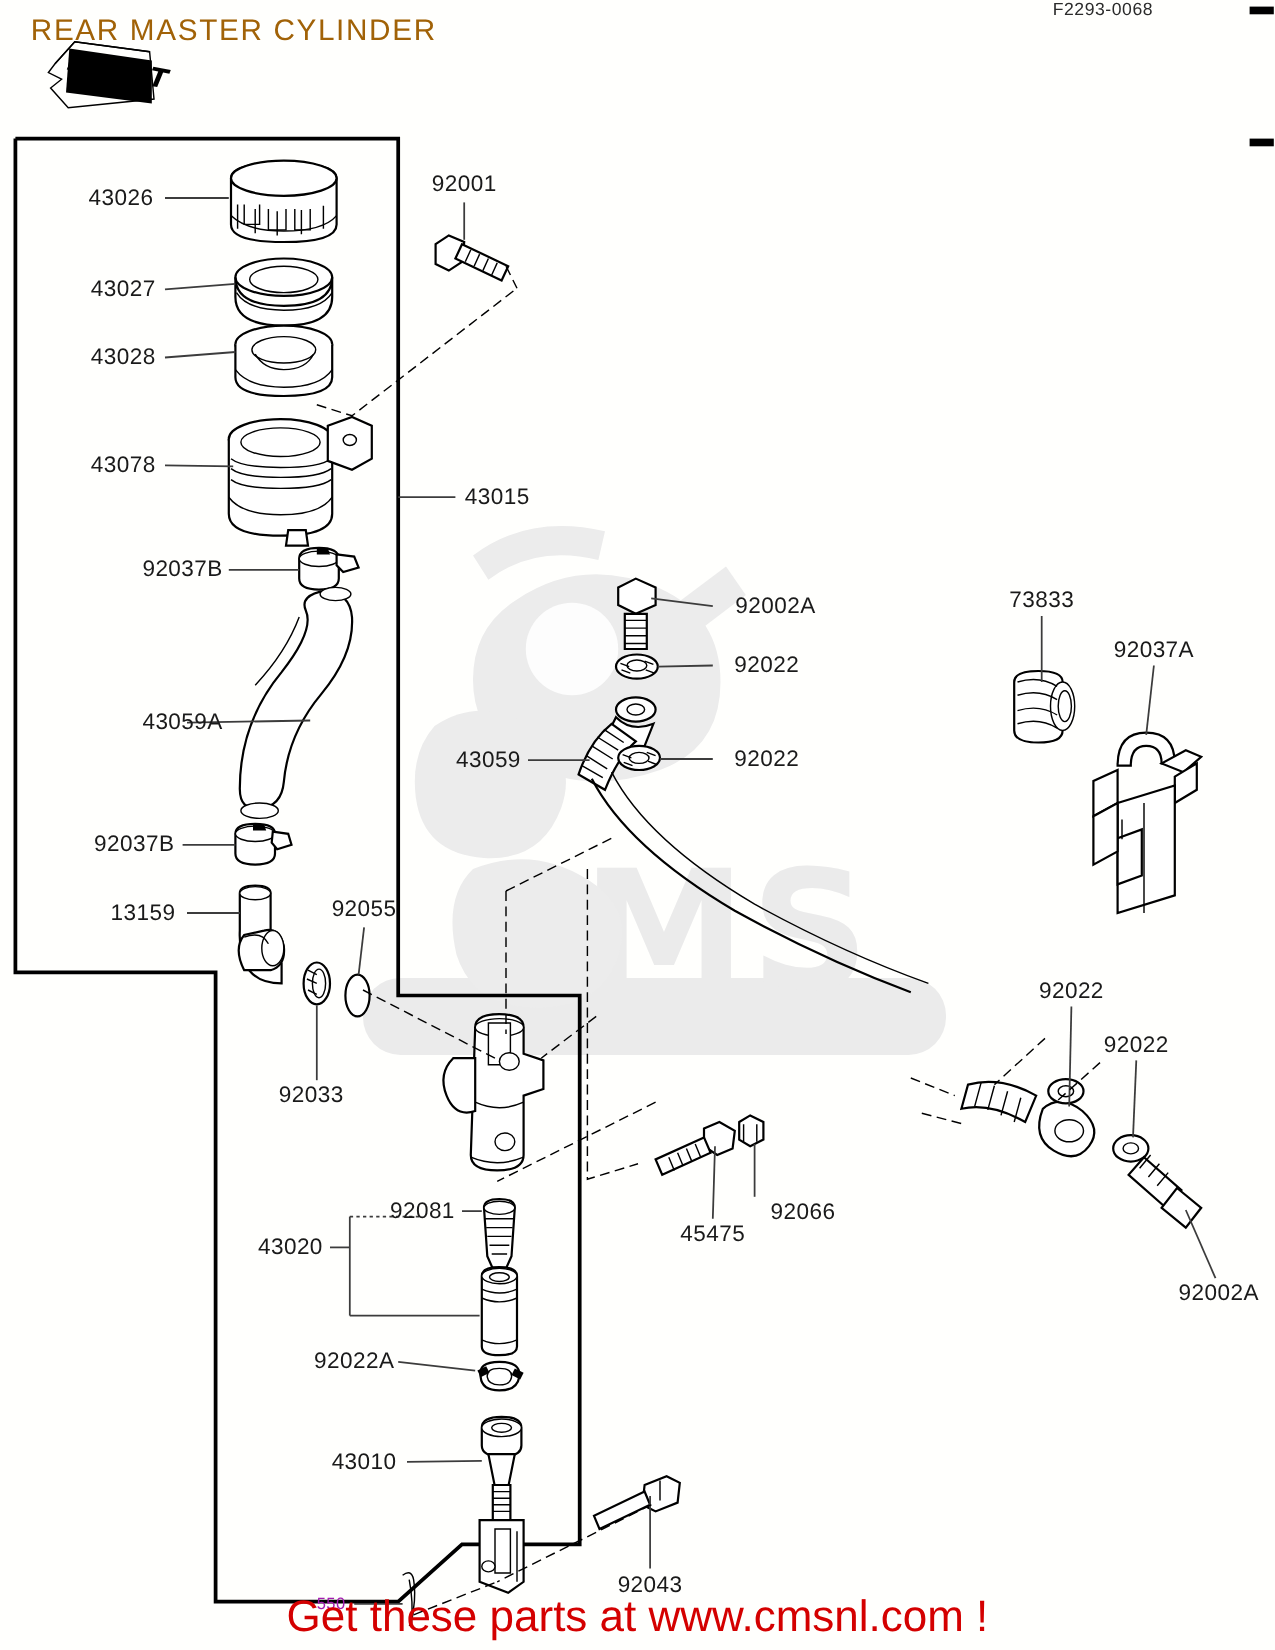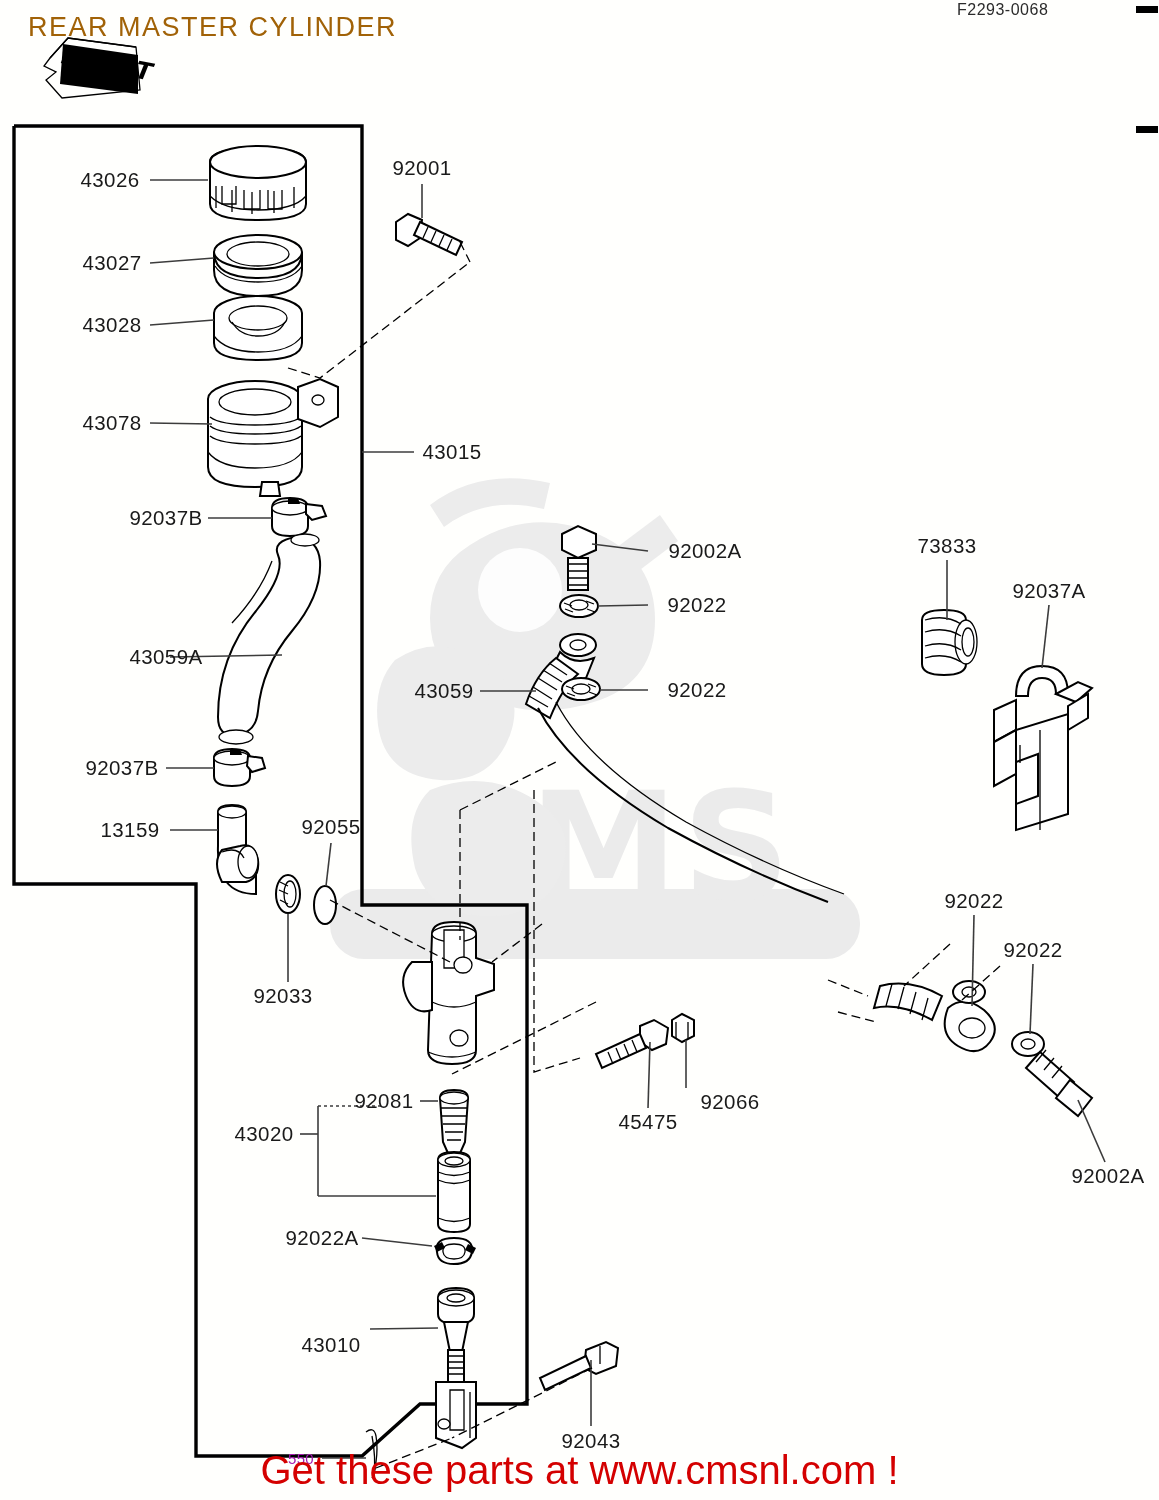--- a/index.html
+++ b/index.html
@@ -451,21 +451,21 @@
       <div class="partlabel" style="left: 947px; top: 546px;">73833</div>
       <div class="partlabel" style="left: 1049px; top: 591px;">92037A</div>
       <div class="partlabel" style="left: 974px; top: 901px;">92022</div>
       <div class="partlabel" style="left: 1033px; top: 950px;">92022</div>
       <div class="partlabel" style="left: 1108px; top: 1176px;">92002A</div>
       <div class="partlabel" style="left: 648px; top: 1122px;">45475</div>
       <div class="partlabel" style="left: 686px; top: 1102px; margin-left: 44px;">92066</div>
       <div class="partlabel" style="left: 384px; top: 1101px;">92081</div>
       <div class="partlabel" style="left: 264px; top: 1134px;">43020</div>
       <div class="partlabel" style="left: 322px; top: 1238px;">92022A</div>
-      <div class="partlabel" style="left: 331px; top: 1329px; margin-top: 16px;">43010</div>
+      <div class="partlabel" style="left: 331px; top: 1329px;">43010</div>
       <div class="partlabel" style="left: 591px; top: 1441px;">92043</div>
       <div class="partlabel small" style="left: 301px; top: 1458px;">550</div>
     </div>
 
   <div id="regmarks">
       <div class="regmark" style="left: 1136px; top: 6px;"></div>
       <div class="regmark" style="left: 1136px; top: 126px;"></div>
     </div>
 
   <div class="bottom-banner">Get these parts at www.cmsnl.com !</div>

